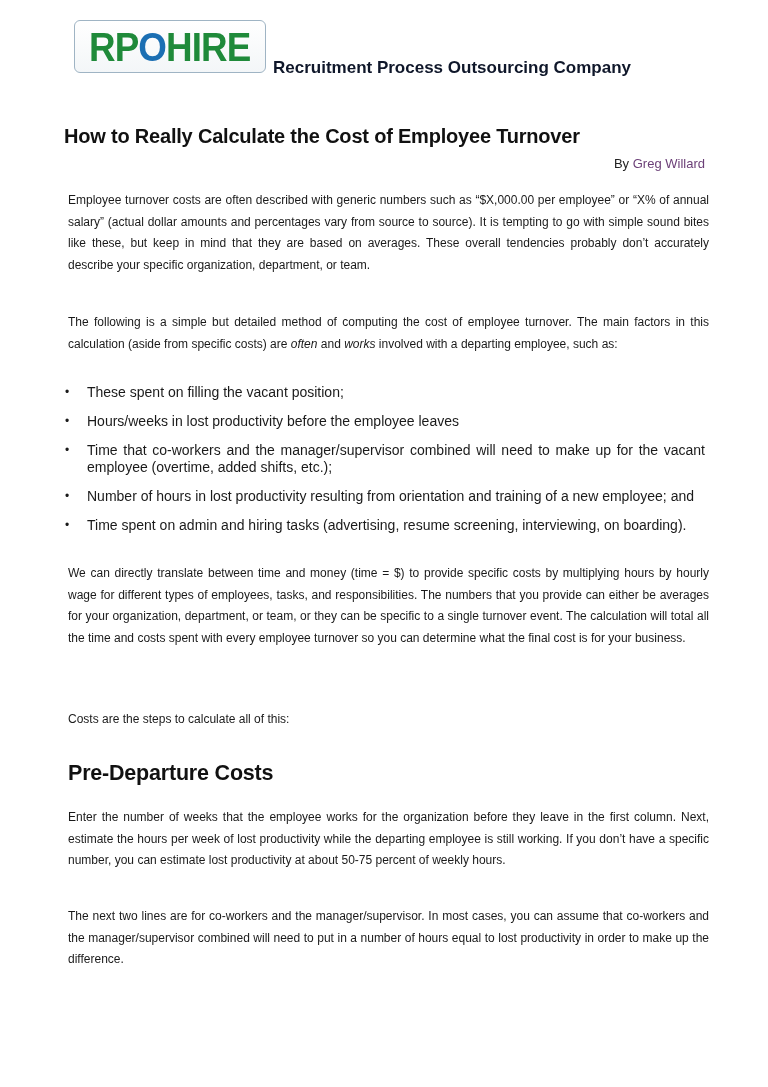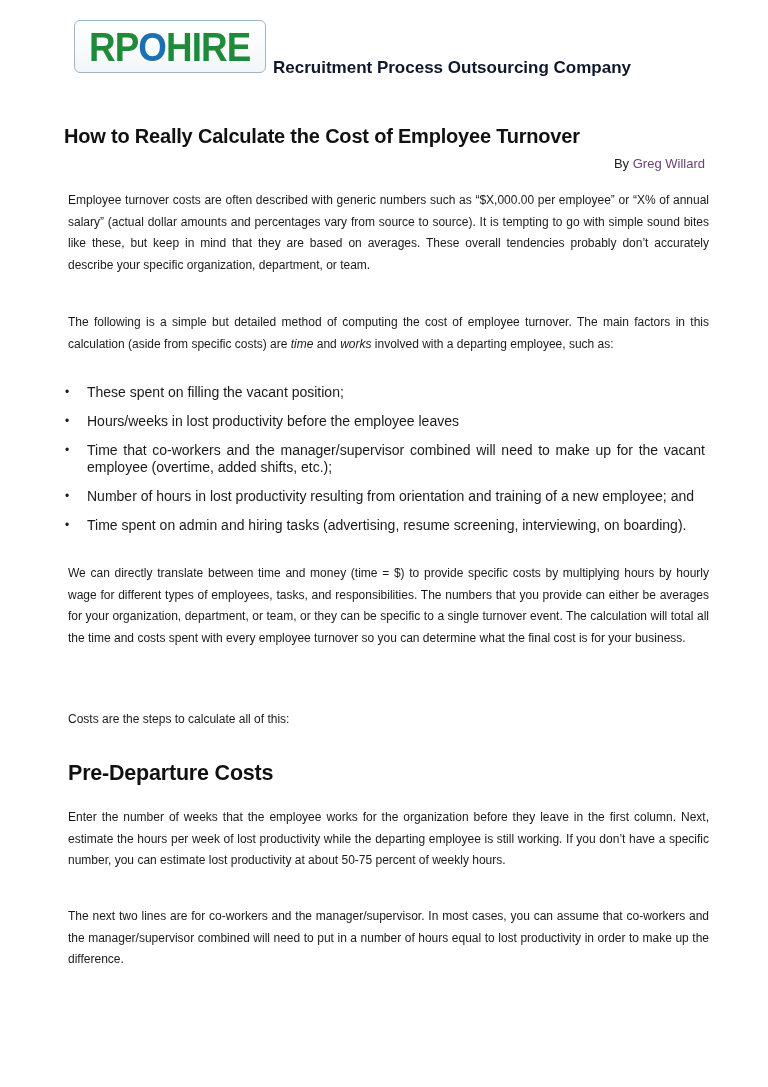--- a/index.html
+++ b/index.html
@@ -138,21 +138,21 @@
 
   <h1 class="title">How to Really Calculate the Cost of Employee Turnover</h1>
 
   <div class="byline">
     <span>By</span>
     <span class="author">Greg Willard</span>
   </div>
 
   <p class="body-text" style="top:186px;">Employee turnover costs are often described with generic numbers such as “$X,000.00 per employee” or “X% of annual salary” (actual dollar amounts and percentages vary from source to source). It is tempting to go with simple sound bites like these, but keep in mind that they are based on averages. These overall tendencies probably don’t accurately describe your specific organization, department, or team.</p>
 
-  <p class="body-text" style="top:308px;"><span>The following is a simple but detailed method of computing the cost of employee turnover. The main factors in this calculation (aside from specific costs) are </span><em>time</em><span> and </span><em>works</em><span> involved with a departing employee, such as:</span></p>
+  <p class="body-text" style="top:308px;"><span>The following is a simple but detailed method of computing the cost of employee turnover. The main factors in this calculation (aside from specific costs) are </span><em>often</em><span> and </span><em>works</em><span> involved with a departing employee, such as:</span></p>
 
   <ul class="factors">
     <li><span class="bullet">•</span><span>These spent on filling the vacant position;</span></li>
     <li><span class="bullet">•</span><span>Hours/weeks in lost productivity before the employee leaves</span></li>
     <li><span class="bullet">•</span><span>Time that co-workers and the manager/supervisor combined will need to make up for the vacant employee (overtime, added shifts, etc.);</span></li>
     <li><span class="bullet">•</span><span>Number of hours in lost productivity resulting from orientation and training of a new employee; and</span></li>
     <li class="last"><span class="bullet">•</span><span>Time spent on admin and hiring tasks (advertising, resume screening, interviewing, on boarding).</span></li>
   </ul>
 
   <p class="body-text" style="top:559px;">We can directly translate between time and money (time = $) to provide specific costs by multiplying hours by hourly wage for different types of employees, tasks, and responsibilities. The numbers that you provide can either be averages for your organization, department, or team, or they can be specific to a single turnover event. The calculation will total all the time and costs spent with every employee turnover so you can determine what the final cost is for your business.</p>

